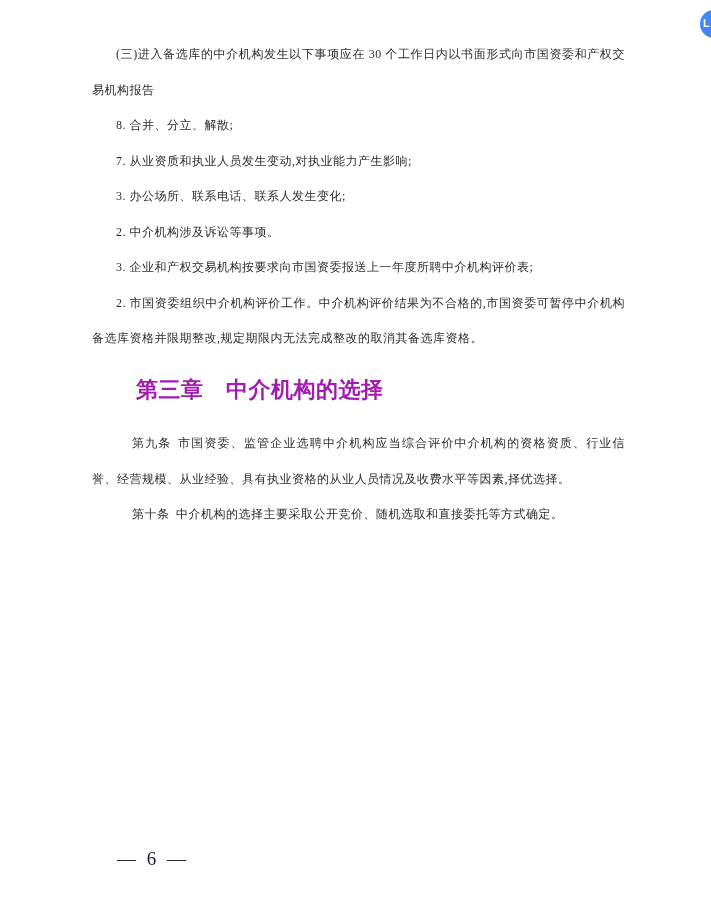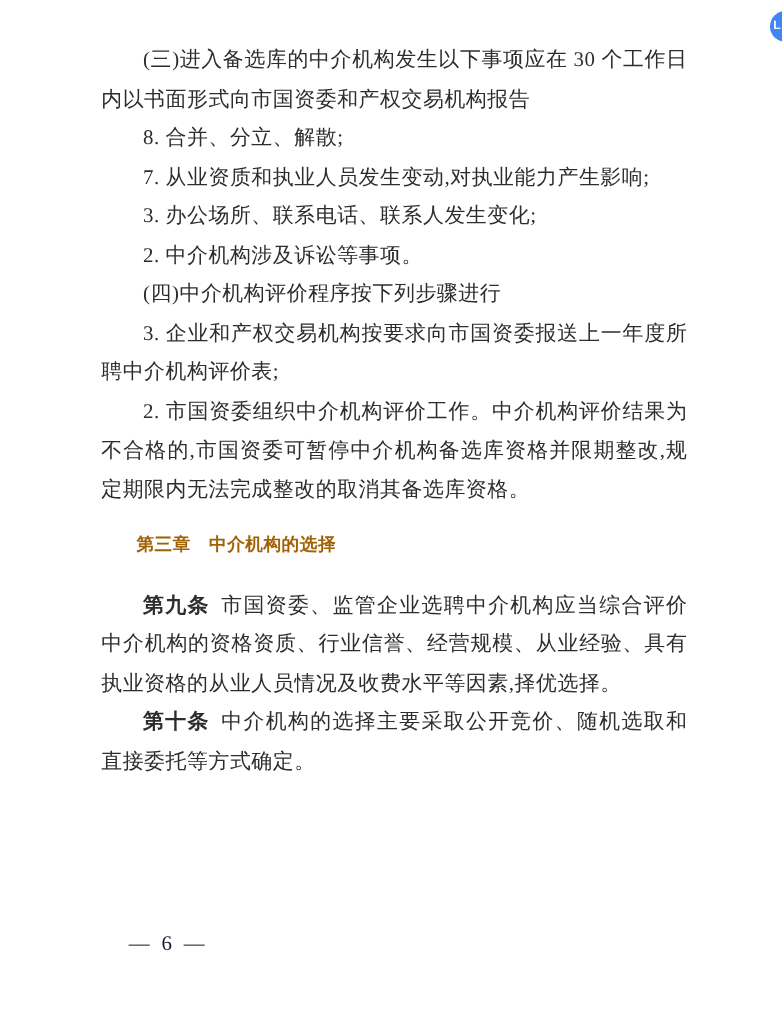--- a/index.html
+++ b/index.html
@@ -13,41 +13,42 @@
     color: #2d2d2d;
   }
   .content {
     position: absolute;
     left: 92px;
     top: 37px;
     width: 533px;
   }
   .para {
     margin: 0;
-    font-size: 19px;
+    font-size: 12px;
     line-height: 35.5px;
     text-align: justify;
     text-justify: inter-ideograph;
     text-indent: 2em;
     letter-spacing: 0.5px;
   }
   .heading {
     margin: 15px 0 19px 0;
     font-family: Liberation Sans, sans-serif;
     font-weight: bold;
-    font-size: 16px;
+    font-size: 22px;
     line-height: 35.5px;
     text-indent: 2em;
-    color: #a16207;
+    color: #a21caf;
     white-space: pre-wrap;
     letter-spacing: 0.5px;
   }
   .lead {
-    font-weight: 700;
+    font-weight: 400;
     margin-right: 0.55em;
+    margin-left: 16px;
   }
   .page-number {
     position: absolute;
     left: 117px;
     top: 848px;
     font-size: 19px;
     letter-spacing: 3px;
     color: #1a1a2e;
   }
   .fab {
@@ -76,21 +77,20 @@
 </head>
 <body>
 
 <div class="page">
   <main class="content">
     <p class="para">(三)进入备选库的中介机构发生以下事项应在 30 个工作日内以书面形式向市国资委和产权交易机构报告</p>
     <p class="para">8. 合并、分立、解散;</p>
     <p class="para">7. 从业资质和执业人员发生变动,对执业能力产生影响;</p>
     <p class="para">3. 办公场所、联系电话、联系人发生变化;</p>
     <p class="para">2. 中介机构涉及诉讼等事项。</p>
-    <p class="para">(四)中介机构评价程序按下列步骤进行</p>
     <p class="para">3. 企业和产权交易机构按要求向市国资委报送上一年度所聘中介机构评价表;</p>
     <p class="para">2. 市国资委组织中介机构评价工作。中介机构评价结果为不合格的,市国资委可暂停中介机构备选库资格并限期整改,规定期限内无法完成整改的取消其备选库资格。</p>
 
     <h2 class="heading">第三章　中介机构的选择</h2>
 
     <p class="para"><span class="lead">第九条</span><span>市国资委、监管企业选聘中介机构应当综合评价中介机构的资格资质、行业信誉、经营规模、从业经验、具有执业资格的从业人员情况及收费水平等因素,择优选择。</span></p>
 
     <p class="para"><span class="lead">第十条</span><span>中介机构的选择主要采取公开竞价、随机选取和直接委托等方式确定。</span></p>
   </main>
 

